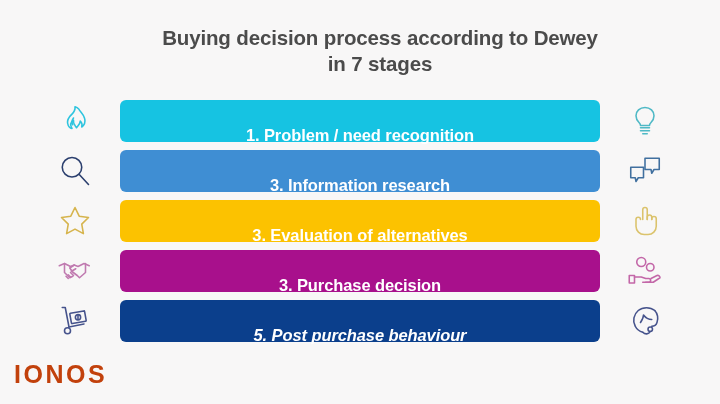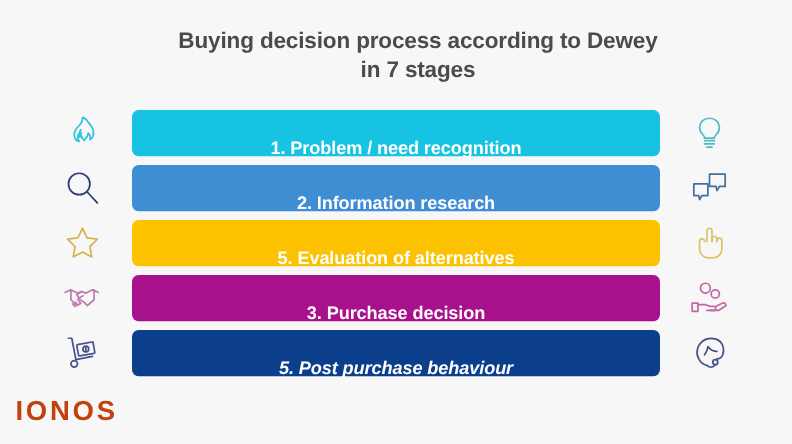--- a/index.html
+++ b/index.html
@@ -133,38 +133,38 @@
     </div>
 
     <div class="stage-row">
       <div class="icon-slot left">
         <svg viewBox="0 0 48 48" fill="none" stroke="#2b3f6e" stroke-width="2.1" stroke-linecap="round">
           <circle cx="20" cy="19" r="13"></circle>
           <line x1="30" y1="29" x2="42" y2="42"></line>
         </svg>
       </div>
       <div class="stage-bar" style="background:#3f8ed3">
-        <span class="stage-label" style="color: rgb(255, 255, 255);">2. Information research</span>
+        <span class="stage-label" style="color: rgb(255, 255, 255);">3. Information research</span>
       </div>
       <div class="icon-slot right">
         <svg viewBox="0 0 48 48" fill="none" stroke="#41709f" stroke-width="2.1" stroke-linejoin="round">
           <path d="M24 7h19v15h-7l-3 5-1-5h-8z"></path>
           <path d="M5 19h17v14h-7l-3 5-1-5H5z" fill="#f8f7f7"></path>
         </svg>
       </div>
     </div>
 
     <div class="stage-row">
       <div class="icon-slot left">
         <svg viewBox="0 0 48 48" fill="none" stroke="#d6b44d" stroke-width="2.1" stroke-linejoin="round">
           <path d="M24 6l5.6 11.6 12.4 1.7-9 8.9 2.2 12.6L24 34.8 12.8 40.8 15 28.2l-9-8.9 12.4-1.7z"></path>
         </svg>
       </div>
       <div class="stage-bar" style="background:#fcc200">
-        <span class="stage-label" style="color: rgb(255, 255, 255);">5. Evaluation of alternatives</span>
+        <span class="stage-label" style="color: rgb(255, 255, 255);">3. Evaluation of alternatives</span>
       </div>
       <div class="icon-slot right">
         <svg viewBox="0 0 48 48" fill="none" stroke="#dbc36c" stroke-width="2.1" stroke-linecap="round" stroke-linejoin="round">
           <path d="M21 22V9a3 3 0 016 0v13"></path>
           <path d="M27 22v-3a3 3 0 016 0v3"></path>
           <path d="M33 22v-1a3 3 0 016 0v10a11 11 0 01-11 11h-5a11 11 0 01-11-11V22a3 3 0 016 0"></path>
         </svg>
       </div>
     </div>
 

